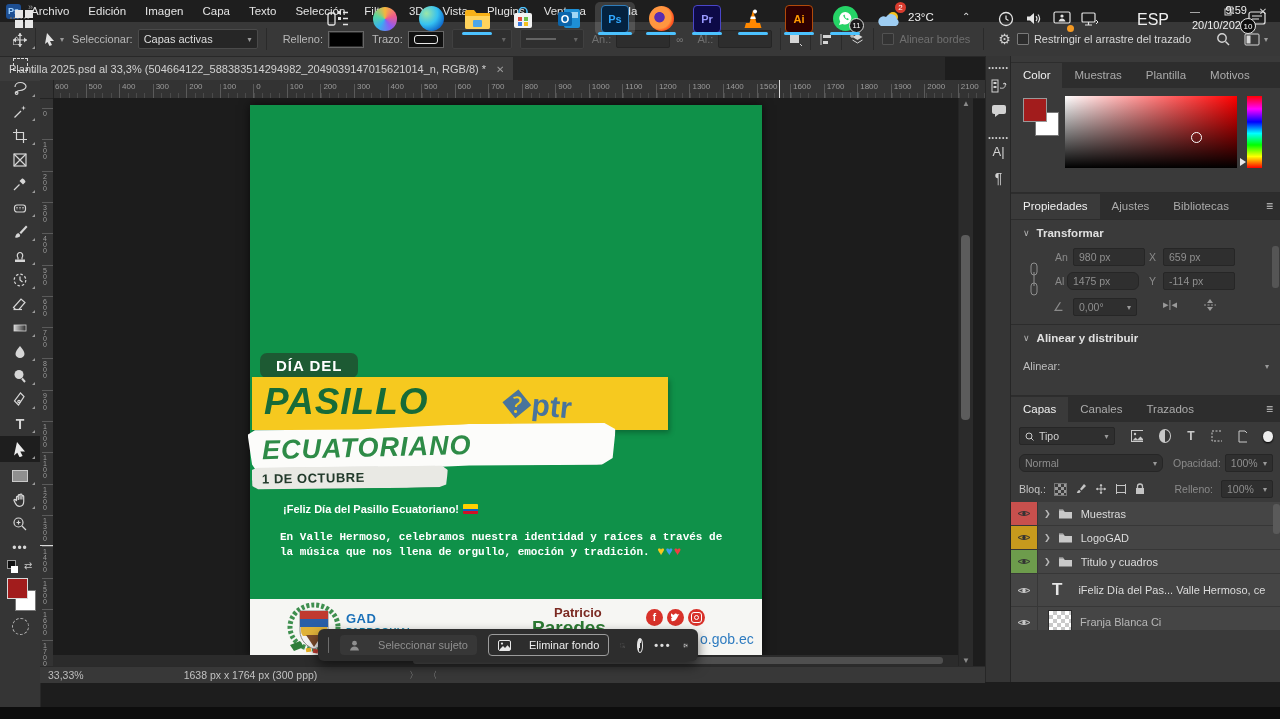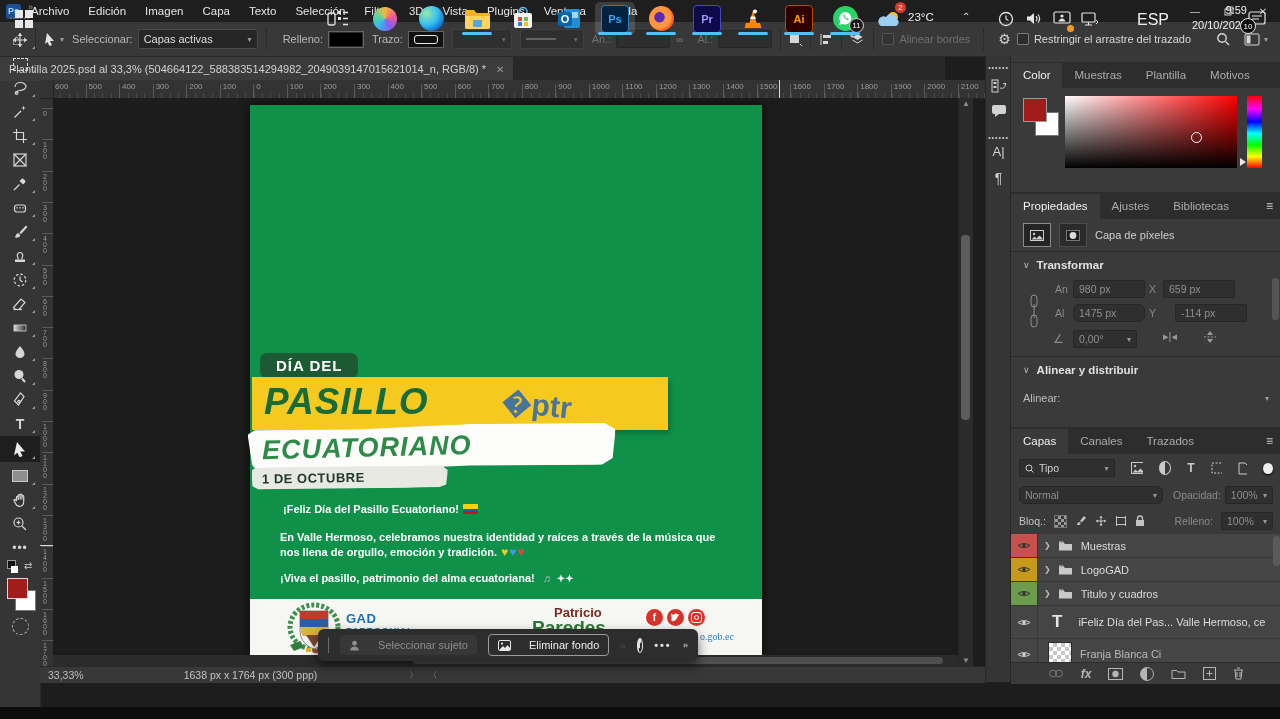--- a/index.html
+++ b/index.html
@@ -88,21 +88,21 @@
            background:linear-gradient(#ffd100 0 50%,#0b62c1 50% 75%,#ce1126 75%);}
   .heart{font-weight:bold;font-size:12px;margin-left:1px;}
   .sparkle{color:#fff;font-size:10px;margin-left:3px;}
   #poster-footer{left:0;top:494px;width:512px;height:58px;background:#f6f6f3;}
   .gad1{color:#1a70b8;font-size:13px;font-weight:bold;letter-spacing:.5px;line-height:13px;}
   .gad2{color:#157fa8;font-size:9.5px;font-weight:bold;letter-spacing:.4px;}
   .pp1{color:#7b2a22;font-size:13px;font-weight:bold;line-height:12px;margin-left:22px;}
   .pp2{color:#2c7a33;font-size:19px;font-weight:bold;line-height:18px;}
   .soc{width:17px;height:17px;border-radius:50%;background:#d8322a;color:#fff;display:flex;align-items:center;
        justify-content:center;font-size:10px;font-weight:bold;margin-left:4px;}
-  .url{color:#2f7cc0;font-size:10px;font-family:Liberation Serif, serif;}
+  .url{color:#2f7cc0;font-size:14px;}
 
   
   #ctxbar{left:318px;top:629px;width:380px;height:32px;background:#2d2d2d;border-radius:6px;
           box-shadow:0 5px 12px rgba(0,0,0,.55);display:flex;align-items:center;padding:0 10px;gap:11px;box-sizing:border-box;z-index:5;}
   .ctx-handle{width:3px;height:16px;background:#6d6d6d;border-radius:2px;}
   .ctx-btn{display:flex;align-items:center;gap:18px;font-size:11px;border-radius:4px;padding:4px 9px;white-space:nowrap;}
   .ctx-btn.ghost{background:#373737;color:#8f8f8f;}
   .ctx-btn.primary{border:1px solid #9b9b9b;color:#ececec;}
   .ctx-dots{color:#e0e0e0;font-weight:bold;letter-spacing:2px;font-size:11px;}
   .half-circle{width:13px;height:13px;border-radius:50%;border:1.5px solid #e4e4e4;
@@ -620,27 +620,23 @@
     <div id="white-banner" class="abs">
       <span id="poster-subtitle">ECUATORIANO</span>
     </div>
     <div id="date-badge" class="abs">
         <span>1 DE OCTUBRE</span>
       </div>
 
     <div class="abs poster-text" style="left:33px;top:397px;">
       <span>¡Feliz Día del Pasillo Ecuatoriano!</span><span class="ec-flag"></span>
     </div>
-    <div class="abs poster-text" style="left:30px;top:425px;width:446px;">
+    <div class="abs poster-text" style="left:30px;top:425px;width:446px;font-family:Liberation Mono, monospace;">
       <span>En Valle Hermoso, celebramos nuestra identidad y raíces a través de la música que nos llena de orgullo, emoción y tradición.</span>
       <span class="heart" style="color:#f6c91f">♥</span><span class="heart" style="color:#3d9bf3">♥</span><span class="heart" style="color:#ef4040">♥</span>
-    </div>
-    <div class="abs poster-text" style="left:30px;top:466px;">
-      <span>¡Viva el pasillo, patrimonio del alma ecuatoriana!</span>
-      <span style="color:#9fb6c6;margin-left:5px;">♬</span><span class="sparkle">✦✦</span>
     </div>
 
     <div id="poster-footer" class="abs">
 
       <svg class="abs" style="left:36px;top:2px;" width="56" height="54" viewBox="0 0 56 54">
         <ellipse cx="28" cy="26" rx="24" ry="22" fill="none" stroke="#3f8f4f" stroke-width="5" stroke-dasharray="3 2"></ellipse>
         <path d="M14 10h28v20c0 10-8 16-14 18-6-2-14-8-14-18z" fill="#f3f3f3" stroke="#888" stroke-width="1"></path>
         <path d="M14 10h28v8H14z" fill="#c03a30"></path>
         <path d="M14 18h28v8H14z" fill="#2a5fa8"></path>
         <path d="M15 26h26v4c0 2-1 4-2 5H17c-1-1-2-3-2-5z" fill="#e0b23a"></path>
@@ -762,61 +758,45 @@
     <div class="abs" style="left:229px;top:70px;width:0;height:0;border-top:4px solid transparent;border-bottom:4px solid transparent;border-left:6px solid #e8e8e8;"></div>
   </div>
   <div class="divider"></div>
 
   <div class="ptabs">
     <div class="ptab active">Propiedades</div>
     <div class="ptab">Ajustes</div>
     <div class="ptab">Bibliotecas</div>
     <span class="hamb">≡</span>
   </div>
-  <div class="flex" style="height:32px;padding:0 12px;gap:8px;">
-    <div style="width:26px;height:22px;background:#242424;border:1px solid #8a8a8a;display:flex;align-items:center;justify-content:center;">
-      <svg width="14" height="11">
-          <rect x=".5" y=".5" width="13" height="10" fill="none" stroke="#ccc"></rect>
-          <circle cx="4" cy="4" r="1.2" fill="#ccc"></circle>
-          <path d="M1.5 9.5l3-3 2 2 3-3 3 3v1z" fill="#ccc"></path>
-        </svg>
-    </div>
-    <div style="width:26px;height:22px;background:#2b2b2b;border:1px solid #4c4c4c;display:flex;align-items:center;justify-content:center;">
-      <svg width="14" height="11">
-          <rect x=".5" y=".5" width="13" height="10" fill="#1d1d1d" stroke="#777"></rect>
-          <circle cx="7" cy="5.5" r="3.4" fill="#dcdcdc"></circle>
-        </svg>
-    </div>
-    <span style="color:#cfcfcf;font-size:11px;">Capa de píxeles</span>
-  </div>
   <div class="divider"></div>
   <div class="flex" style="height:26px;padding:0 12px;">
     <span class="sect-chev">∨</span>
       <span class="sect-title">Transformar</span>
   </div>
   <div style="position:relative;height:78px;">
     <svg class="abs" style="left:18px;top:16px;" width="10" height="34" viewBox="0 0 10 34">
         <rect x="2" y="1" width="6" height="12" rx="3" fill="none" stroke="#8f8f8f"></rect>
         <rect x="2" y="21" width="6" height="12" rx="3" fill="none" stroke="#8f8f8f"></rect>
         <path d="M5 10v14" stroke="#8f8f8f"></path>
       </svg>
     <span class="abs plabel" style="left:44px;top:5px;">An</span>
     <div class="abs pin" style="left:62px;top:2px;width:60px;">
         <span>980 px</span>
       </div>
     <span class="abs plabel" style="left:138px;top:5px;">X</span>
     <div class="abs pin" style="left:152px;top:2px;width:60px;">
         <span>659 px</span>
       </div>
     <span class="abs plabel" style="left:44px;top:29px;">Al</span>
-    <div class="abs pin" style="left:62px;top:26px;width:60px;border-radius:6px;">
+    <div class="abs pin" style="left:56px;top:26px;width:60px;border-radius:6px;">
         <span>1475 px</span>
       </div>
     <span class="abs plabel" style="left:138px;top:29px;">Y</span>
-    <div class="abs pin" style="left:164px;top:26px;width:60px;">
+    <div class="abs pin" style="left:152px;top:26px;width:60px;">
         <span>-114 px</span>
       </div>
     <span class="abs plabel" style="left:42px;top:54px;font-size:12px;">∠</span>
     <div class="abs pin" style="left:62px;top:52px;width:52px;justify-content:space-between;">
         <span>0,00°</span>
         <span class="chev">▾</span>
       </div>
     <span class="abs" style="left:152px;top:52px;color:#9a9a9a;font-size:11px;">▸|◂</span>
     <svg class="abs" style="left:192px;top:52px;" width="14" height="14">
         <path d="M1 7h12" stroke="#9a9a9a" stroke-dasharray="2 1.5"></path>
@@ -962,43 +942,20 @@
             <path d="M1 4.5Q7 .5 13 4.5 7 8.5 1 4.5Z" fill="none" stroke="#ccc"></path>
             <circle cx="7" cy="4.5" r="1.7" fill="#ccc"></circle>
           </svg>
         </div>
       <div class="checker"></div>
       <span class="lname" style="opacity:.75">Franja Blanca Ci</span>
     </div>
     <div class="abs" style="right:1px;top:2px;width:7px;height:30px;background:#5a5a5a;border-radius:3px;"></div>
   </div>
 
-  <div class="flex" style="height:21px;background:#3a3a3a;border-top:1px solid #2c2c2c;padding:0 10px;gap:17px;justify-content:center;">
-    <svg width="16" height="9" style="opacity:.5">
-        <circle cx="5" cy="4.5" r="3.4" fill="none" stroke="#b5b5b5"></circle>
-        <circle cx="11" cy="4.5" r="3.4" fill="none" stroke="#b5b5b5"></circle>
-      </svg>
-    <span class="lbot-ic" style="font-style:italic;font-weight:bold;">fx</span>
-    <svg width="15" height="12">
-        <rect x=".5" y=".5" width="14" height="11" fill="none" stroke="#b5b5b5"></rect>
-        <circle cx="7.5" cy="6" r="3.2" fill="#b5b5b5"></circle>
-      </svg>
-    <div style="width:12px;height:12px;border-radius:50%;border:1px solid #b5b5b5;background:linear-gradient(90deg,#b5b5b5 50%,transparent 50%);"></div>
-    <svg width="15" height="11">
-        <path d="M1 2.5h4.5L7 4h7v6.5H1z" fill="none" stroke="#b5b5b5"></path>
-      </svg>
-    <svg width="13" height="13">
-        <rect x=".5" y=".5" width="12" height="12" fill="none" stroke="#b5b5b5"></rect>
-        <path d="M6.5 3.5v6M3.5 6.5h6" stroke="#b5b5b5"></path>
-      </svg>
-    <svg width="11" height="13">
-        <path d="M1 3h9M2 3l1 9h5l1-9M4 1h3" stroke="#b5b5b5" fill="none"></path>
-        <path d="M4 5v5M7 5v5" stroke="#b5b5b5"></path>
-      </svg>
-  </div>
 </div>
 
 <div id="taskbar">
   <div class="tb-slot" style="left:4px;">
     <svg width="18" height="18">
         <rect x="0" y="0" width="8" height="8" fill="#e8e8e8"></rect>
         <rect x="10" y="0" width="8" height="8" fill="#e8e8e8"></rect>
         <rect x="0" y="10" width="8" height="8" fill="#e8e8e8"></rect>
         <rect x="10" y="10" width="8" height="8" fill="#e8e8e8"></rect>
       </svg>

